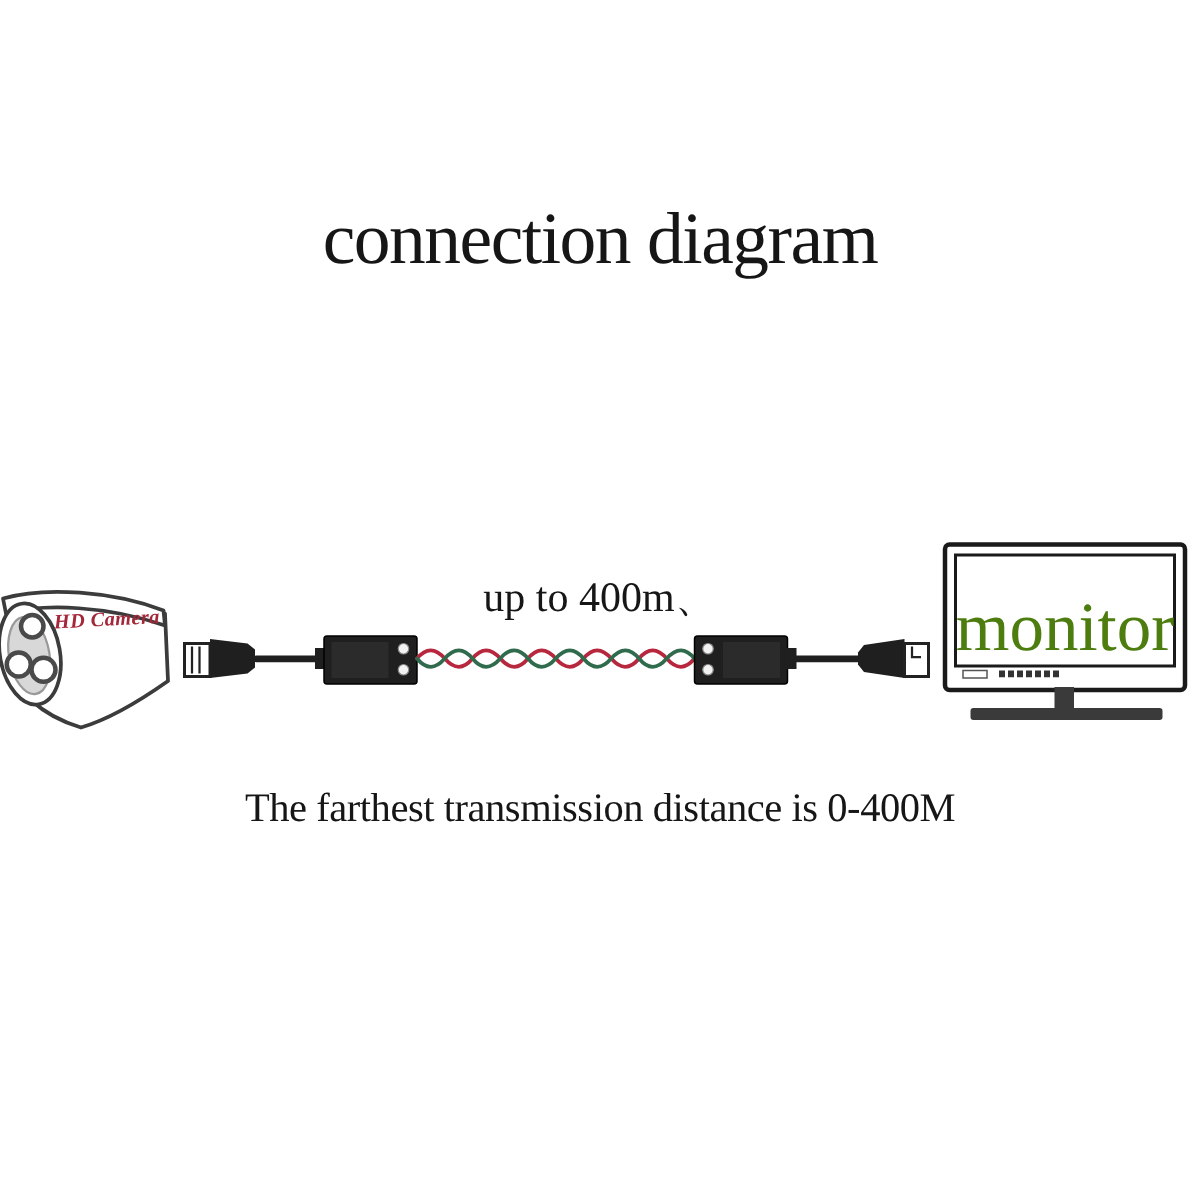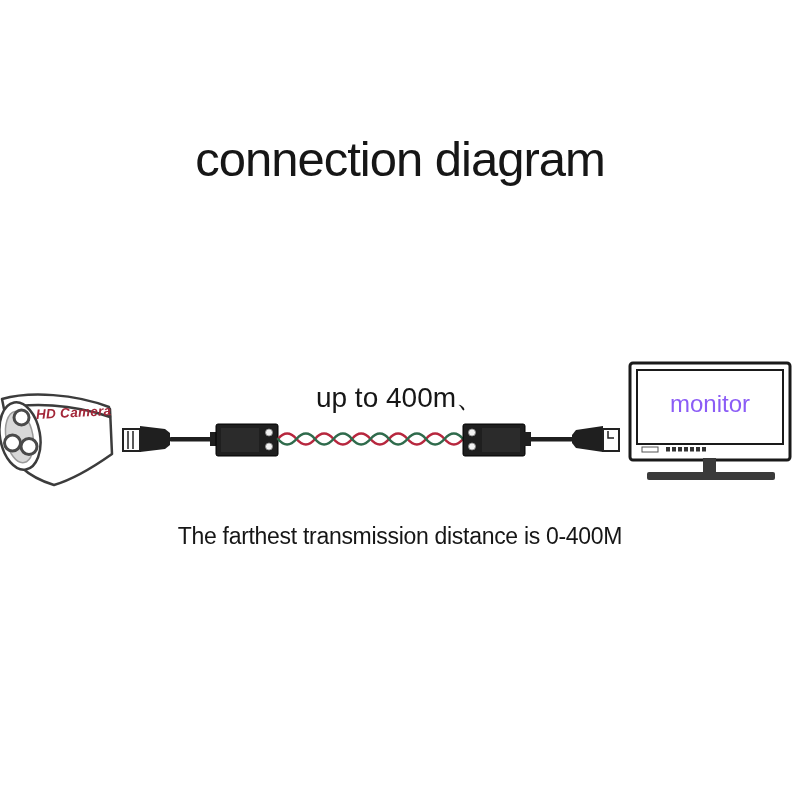--- a/index.html
+++ b/index.html
@@ -1,46 +1,46 @@
 <!DOCTYPE html>
 <html><head>
 <meta charset="utf-8">
 <style>
   html,body{margin:0;padding:0;}
   body{font-family:"Liberation Sans", sans-serif;}
   #stage{
     position:relative;width:800px;height:800px;background:#ffffff;
-    overflow:hidden;margin:0 auto;
+    overflow:hidden;margin:0 auto;font-family:Liberation Serif, serif;
   }
   .title{
     position:absolute;top:130px;left:0;width:800px;text-align:center;
     font-size:49px;letter-spacing:-1px;color:#161616;line-height:1.2;
     white-space:nowrap;
   }
   .cable-label{
     position:absolute;top:379px;left:0;width:800px;
     display:flex;justify-content:center;align-items:baseline;gap:13px;
     font-size:28px;color:#161616;white-space:nowrap;
   }
   .note{
     position:absolute;top:523px;left:0;width:800px;text-align:center;
-    font-size:23px;letter-spacing:-0.3px;color:#161616;white-space:nowrap;
+    font-size:27px;letter-spacing:-0.3px;color:#161616;white-space:nowrap;
   }
   .camera-svg{position:absolute;left:0;top:385px;}
   .hd-camera-label{
     position:absolute;left:36px;top:407px;
     font-size:13.5px;font-weight:bold;font-style:italic;
     letter-spacing:0.3px;transform:rotate(-3deg);transform-origin:left center;
     white-space:nowrap;
   }
   .connection-svg{position:absolute;left:115px;top:412px;}
   .monitor-svg{position:absolute;left:625px;top:355px;}
   .monitor-label{
     position:absolute;left:637px;top:390px;width:146px;text-align:center;
-    font-size:24px;color:#8b5cf6;line-height:1.2;white-space:nowrap;
+    font-size:46px;color:#4d7c0f;line-height:1.2;white-space:nowrap;
   }
 </style>
 </head>
 <body>
 
 <div id="stage" style="background: rgb(255, 255, 255);">
 
   <div class="title">connection diagram</div>
 
   <svg class="camera-svg" width="130" height="110" viewBox="0 0 130 110">

